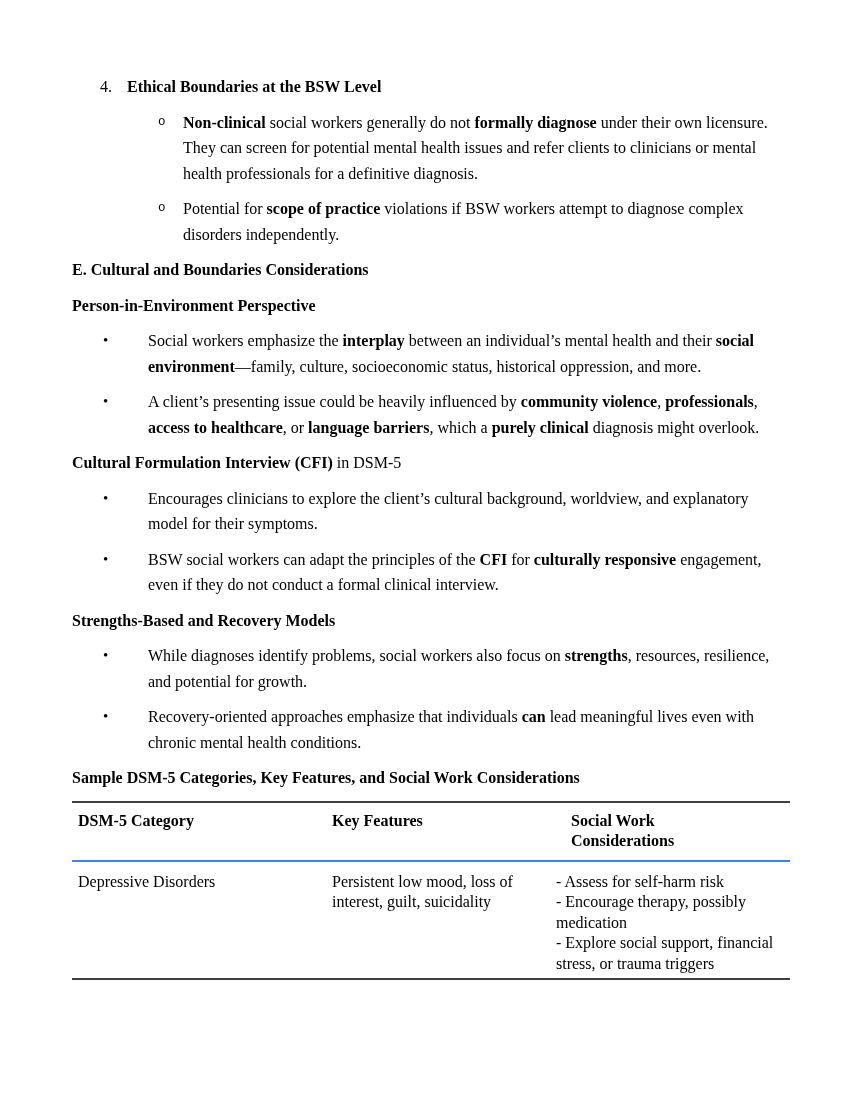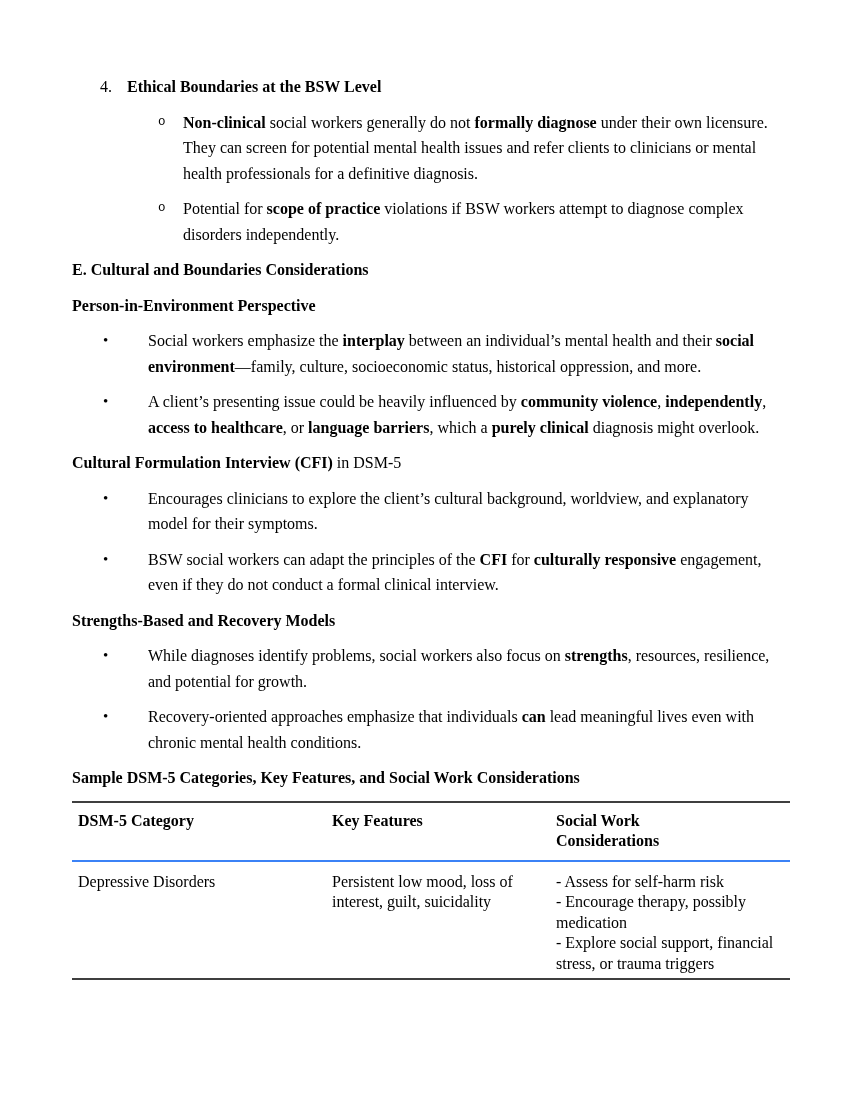--- a/index.html
+++ b/index.html
@@ -39,21 +39,21 @@
   
   .dsm-table {
     width: 718px;
     border-top: 2px solid #3f3f3f;
     border-bottom: 2px solid #3f3f3f;
     margin-top: 0;
   }
   .t-row { display: grid; grid-template-columns: 254px 224px 240px; }
   .t-head { border-bottom: 2px solid #3b82f6; font-weight: bold; }
   .t-cell { padding: 8px 10px 8px 6px; line-height: 20.5px; }
-  .t-head .c3 { padding-right: 78px; }
+  .t-head .c3 { padding-right: 78px; margin-left: 15px; }
   .t-body .t-cell { padding-top: 10px; padding-bottom: 4px; }
   .t-body .c1 { font-weight: normal; }
   .t-body .c3 { padding-right: 4px; }
 </style>
 </head>
 <body>
 
 <div class="page">
 
   <div class="num-item">
@@ -75,21 +75,21 @@
 
   <div class="heading"><b>Person-in-Environment Perspective</b></div>
 
   <div class="bullet">
     <span class="bmark">•</span>
     <div class="btext">Social workers emphasize the <b>interplay</b> between an individual’s mental health and their <b>social environment</b>—family, culture, socioeconomic status, historical oppression, and more.</div>
   </div>
 
   <div class="bullet">
     <span class="bmark">•</span>
-    <div class="btext">A client’s presenting issue could be heavily influenced by <b>community violence</b>, <b>independently</b>, <b>access to healthcare</b>, or <b>language barriers</b>, which a <b>purely clinical</b> diagnosis might overlook.</div>
+    <div class="btext">A client’s presenting issue could be heavily influenced by <b>community violence</b>, <b>professionals</b>, <b>access to healthcare</b>, or <b>language barriers</b>, which a <b>purely clinical</b> diagnosis might overlook.</div>
   </div>
 
   <div class="heading"><b>Cultural Formulation Interview (CFI)</b> in DSM-5</div>
 
   <div class="bullet">
     <span class="bmark">•</span>
     <div class="btext">Encourages clinicians to explore the client’s cultural background, worldview, and explanatory model for their symptoms.</div>
   </div>
 
   <div class="bullet">

